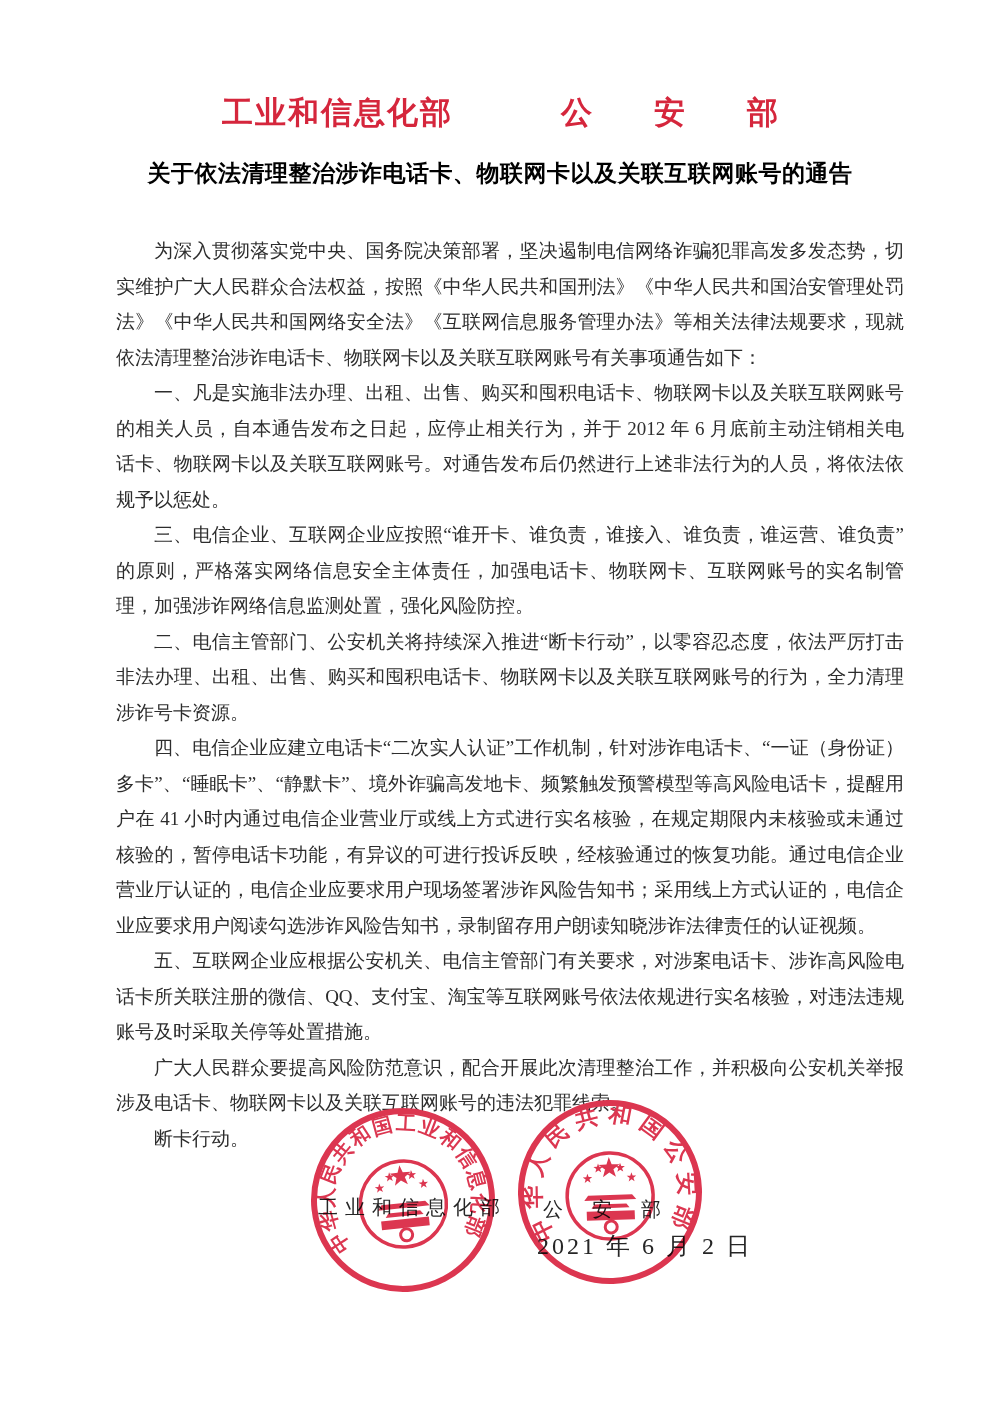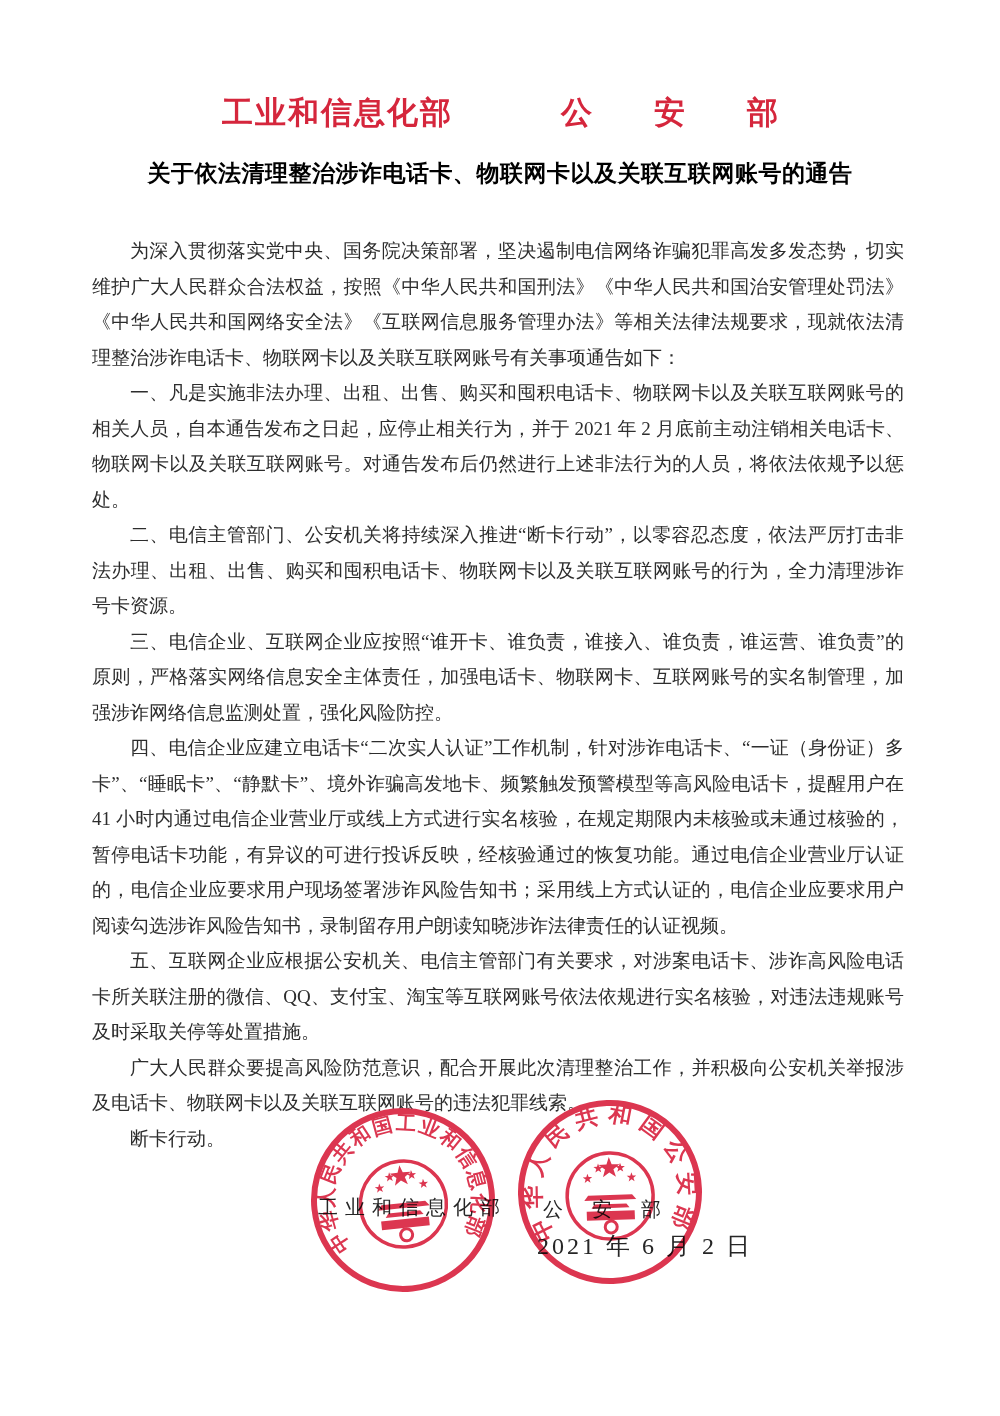--- a/index.html
+++ b/index.html
@@ -34,21 +34,21 @@
   .title{
     margin:24px 0 0 0;
     text-align:center;
     font-size:23px;
     font-weight:700;
     color:#000000;
     letter-spacing:0.5px;
   }
   
   .body-text{
-    margin:44px 96px 0 92px;
+    margin:44px 96px 0 116px;
     font-size:19px;
     line-height:35.5px;
     color:#2d2d2d;
     text-align:justify;
   }
   .body-text p{
     margin:0;
     text-indent:2em;
   }
   .body-text p.tight{
@@ -104,23 +104,23 @@
 
   <div class="header-line">
     <span class="ministry">工业和信息化部</span>
     <span class="ministry spaced">公安部</span>
   </div>
 
   <h1 class="title">关于依法清理整治涉诈电话卡、物联网卡以及关联互联网账号的通告</h1>
 
   <div class="body-text">
     <p>为深入贯彻落实党中央、国务院决策部署，坚决遏制电信网络诈骗犯罪高发多发态势，切实维护广大人民群众合法权益，按照《中华人民共和国刑法》《中华人民共和国治安管理处罚法》《中华人民共和国网络安全法》《互联网信息服务管理办法》等相关法律法规要求，现就依法清理整治涉诈电话卡、物联网卡以及关联互联网账号有关事项通告如下：</p>
-    <p>一、凡是实施非法办理、出租、出售、购买和囤积电话卡、物联网卡以及关联互联网账号的相关人员，自本通告发布之日起，应停止相关行为，并于 2021 年 2 月底前主动注销相关电话卡、物联网卡以及关联互联网账号。对通告发布后仍然进行上述非法行为的人员，将依法依规予以惩处。</p>
+    <p>一、凡是实施非法办理、出租、出售、购买和囤积电话卡、物联网卡以及关联互联网账号的相关人员，自本通告发布之日起，应停止相关行为，并于 2012 年 6 月底前主动注销相关电话卡、物联网卡以及关联互联网账号。对通告发布后仍然进行上述非法行为的人员，将依法依规予以惩处。</p>
+    <p>三、电信企业、互联网企业应按照“谁开卡、谁负责，谁接入、谁负责，谁运营、谁负责”的原则，严格落实网络信息安全主体责任，加强电话卡、物联网卡、互联网账号的实名制管理，加强涉诈网络信息监测处置，强化风险防控。</p>
     <p>二、电信主管部门、公安机关将持续深入推进“断卡行动”，以零容忍态度，依法严厉打击非法办理、出租、出售、购买和囤积电话卡、物联网卡以及关联互联网账号的行为，全力清理涉诈号卡资源。</p>
-    <p>三、电信企业、互联网企业应按照“谁开卡、谁负责，谁接入、谁负责，谁运营、谁负责”的原则，严格落实网络信息安全主体责任，加强电话卡、物联网卡、互联网账号的实名制管理，加强涉诈网络信息监测处置，强化风险防控。</p>
     <p>四、电信企业应建立电话卡“二次实人认证”工作机制，针对涉诈电话卡、“一证（身份证）多卡”、“睡眠卡”、“静默卡”、境外诈骗高发地卡、频繁触发预警模型等高风险电话卡，提醒用户在 41 小时内通过电信企业营业厅或线上方式进行实名核验，在规定期限内未核验或未通过核验的，暂停电话卡功能，有异议的可进行投诉反映，经核验通过的恢复功能。通过电信企业营业厅认证的，电信企业应要求用户现场签署涉诈风险告知书；采用线上方式认证的，电信企业应要求用户阅读勾选涉诈风险告知书，录制留存用户朗读知晓涉诈法律责任的认证视频。</p>
     <p>五、互联网企业应根据公安机关、电信主管部门有关要求，对涉案电话卡、涉诈高风险电话卡所关联注册的微信、QQ、支付宝、淘宝等互联网账号依法依规进行实名核验，对违法违规账号及时采取关停等处置措施。</p>
     <p>广大人民群众要提高风险防范意识，配合开展此次清理整治工作，并积极向公安机关举报涉及电话卡、物联网卡以及关联互联网账号的违法犯罪线索。</p>
     <p>断卡行动。</p>
   </div>
 
   <div class="seals">
 
     <svg class="seal left" viewBox="0 0 192 192" aria-hidden="true">
       <defs>

